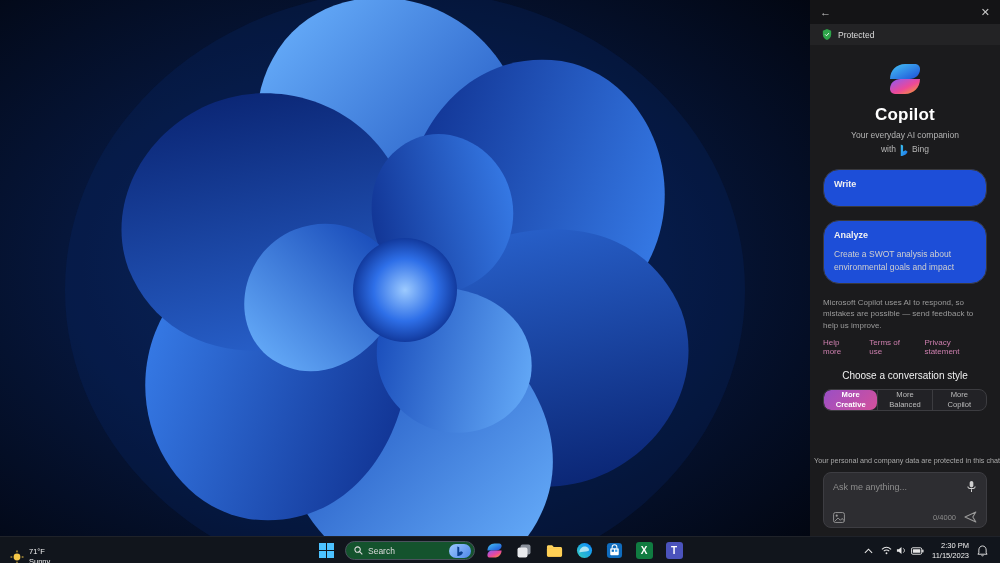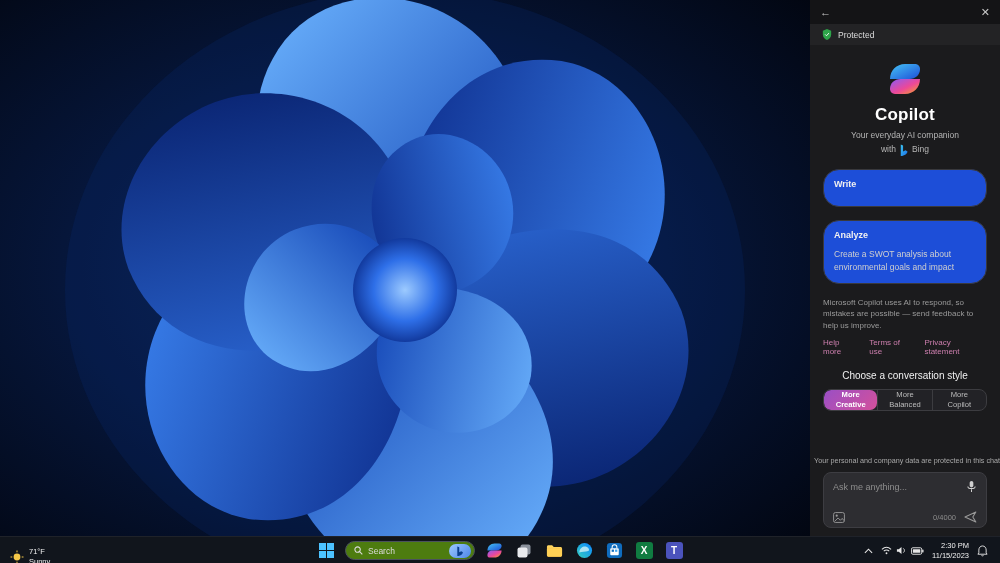--- a/index.html
+++ b/index.html
@@ -65,21 +65,21 @@
   .taskbar { position:absolute; left:0; bottom:0; width:1000px; height:27px;
              background:#11151c; border-top:1px solid rgba(255,255,255,.06);
              display:flex; align-items:center; color:#eee; }
   .weather { position:absolute; left:6px; top:0; height:39px; display:flex; align-items:center;
              gap:5px; cursor:pointer; padding:0 4px; }
   .weather .wtxt { font-size:7.5px; line-height:1.25; color:#f0f0f0; }
   .tb-center { position:absolute; left:50%; top:0; transform:translateX(-50%); height:27px;
                display:flex; align-items:center; gap:8px; }
   .tb-app { width:22px; height:22px; border-radius:4px; display:flex; align-items:center;
             justify-content:center; cursor:pointer; }
-  .searchpill { display:flex; align-items:center; gap:5px; background:#4d7c0f;
+  .searchpill { display:flex; align-items:center; gap:5px; background:#14532d;
                 border:1px solid #4a525d; border-radius:11px; height:19px; padding:0 3px 0 8px;
                 width:130px; cursor:pointer; }
   .searchpill .stext { font-size:8.5px; color:#dcdcdc; flex:1; }
   .sbadge { display:flex; align-items:center; justify-content:center; gap:2px;
             background:linear-gradient(135deg,#9cc8ff,#4d86e8); border-radius:8px;
             height:14px; padding:0 7px; }
   .letter-ic { width:17px; height:17px; border-radius:3px; display:flex; align-items:center;
                justify-content:center; color:#fff; font-size:10px; font-weight:bold; }
   .tray { position:absolute; right:12px; top:0; height:27px; display:flex; align-items:center; gap:8px; }
   .tray-ics { display:flex; align-items:center; gap:4px; cursor:pointer; }

